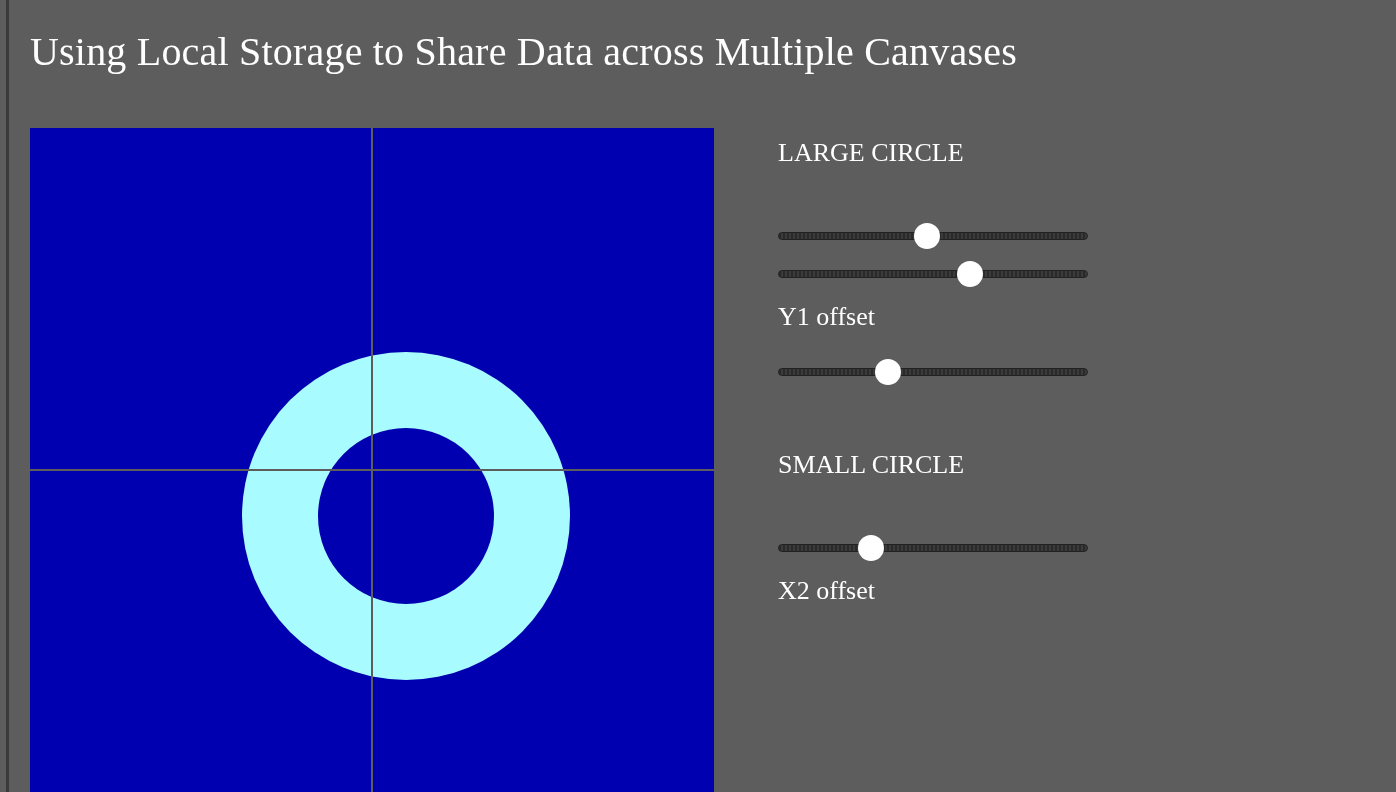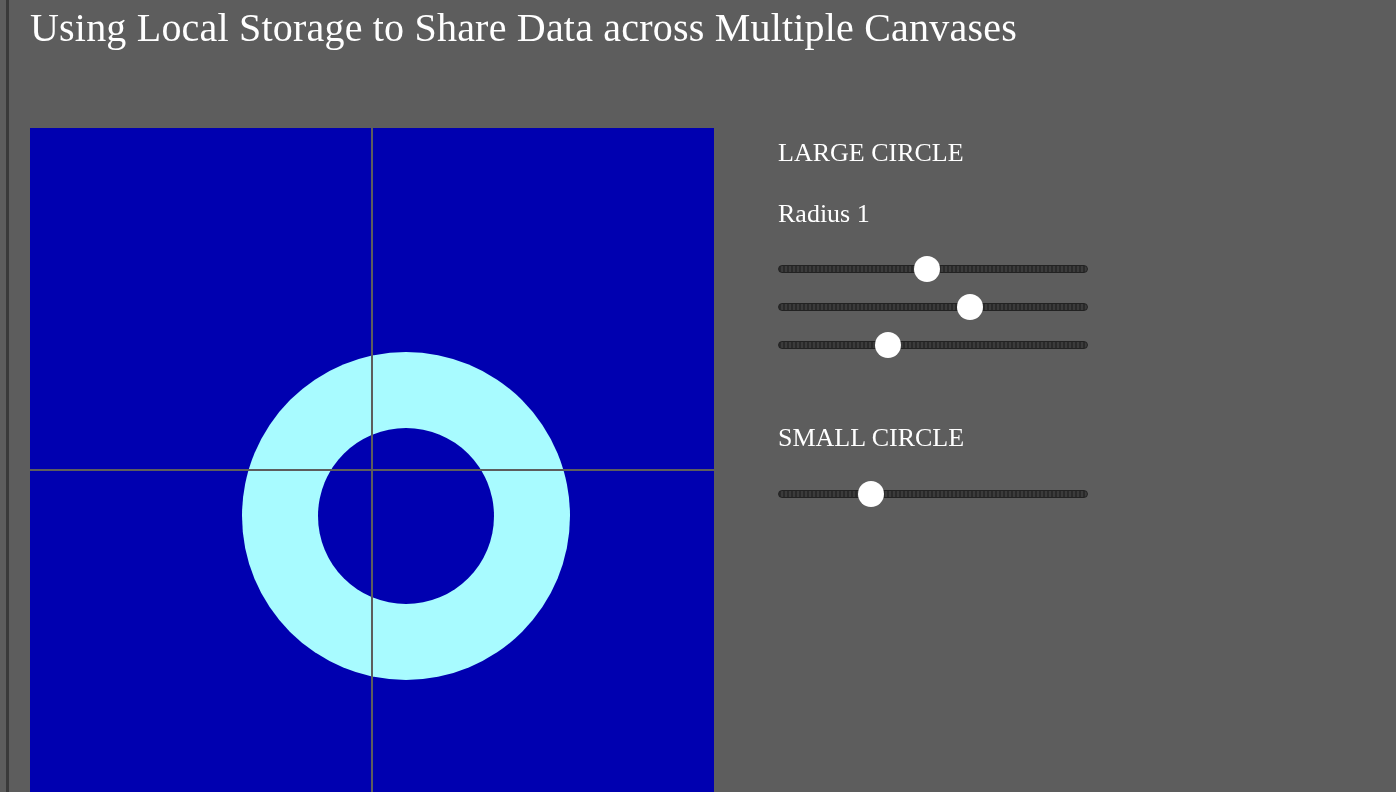--- a/index.html
+++ b/index.html
@@ -24,20 +24,21 @@
     left: 30px;
     top: 0;
     right: 0;
     bottom: 0;
   }
   .title {
     font-size: 40px;
     font-weight: 400;
     padding-top: 4px;
     letter-spacing: 0.2px;
+    margin-top: 24px;
   }
   .content {
     position: absolute;
     left: 0;
     top: 128px;
     display: flex;
   }
   .canvas-grid {
     width: 684px;
     height: 684px;
@@ -67,21 +68,21 @@
   .c-br .ring-svg { transform: translate(-343px, -343px); }
 
   .controls {
     margin-left: 64px;
     width: 320px;
     padding-top: 10px;
   }
   .section-heading {
     font-size: 26px;
     font-weight: 400;
-    margin-bottom: 31px;
+    margin-bottom: 58px;
   }
   .control-label {
     font-size: 26px;
     font-weight: 400;
     margin-bottom: 30px;
   }
   .slider-wrap {
     margin-bottom: 20px;
   }
   input[type=range].slider {
@@ -153,38 +154,39 @@
         <svg class="ring-svg" viewBox="0 0 684 684">
           <rect width="684" height="684" fill="#a8fbff" mask="url(#ring-mask)"></rect>
         </svg>
       </div>
     </div>
 
     <div class="controls">
 
       <div class="section-heading">LARGE CIRCLE</div>
 
-      <div class="control-label">Radius 1</div>
       <div class="slider-wrap">
         <input type="range" class="slider" value="48" min="0" max="100" style="">
       </div>
 
       <div class="slider-wrap">
         <input type="range" class="slider" value="63" min="0" max="100" style="">
       </div>
 
+      <div class="control-label">Y1 offset</div>
       <div class="slider-wrap">
         <input type="range" class="slider" value="34" min="0" max="100" style="">
       </div>
 
       <div class="spacer-lg"></div>
 
       <div class="section-heading" style="">SMALL CIRCLE</div>
 
       <div class="slider-wrap">
         <input type="range" class="slider" value="28" min="0" max="100" style="">
       </div>
 
+      <div class="control-label">X2 offset</div>
 
     </div>
 
   </div>
 </div>
 
 </body></html>

